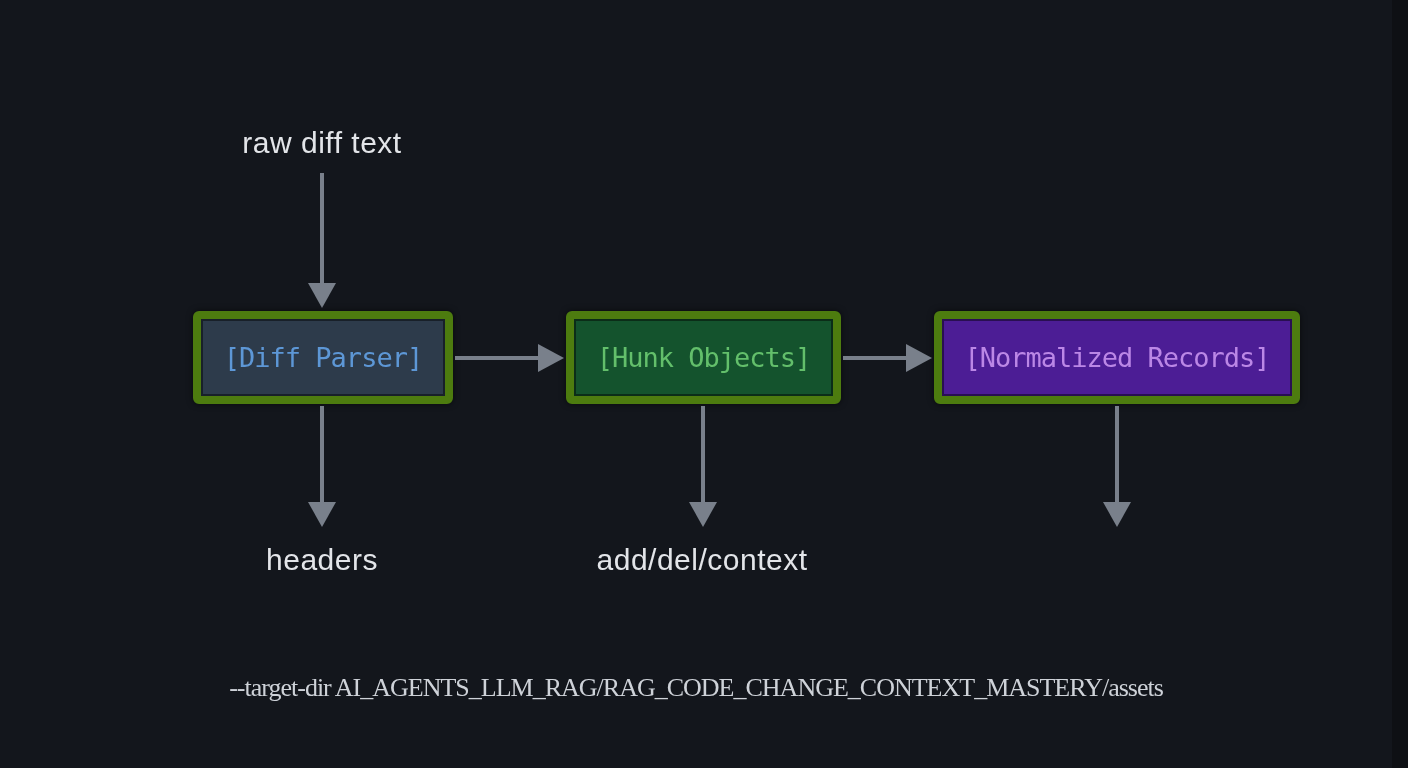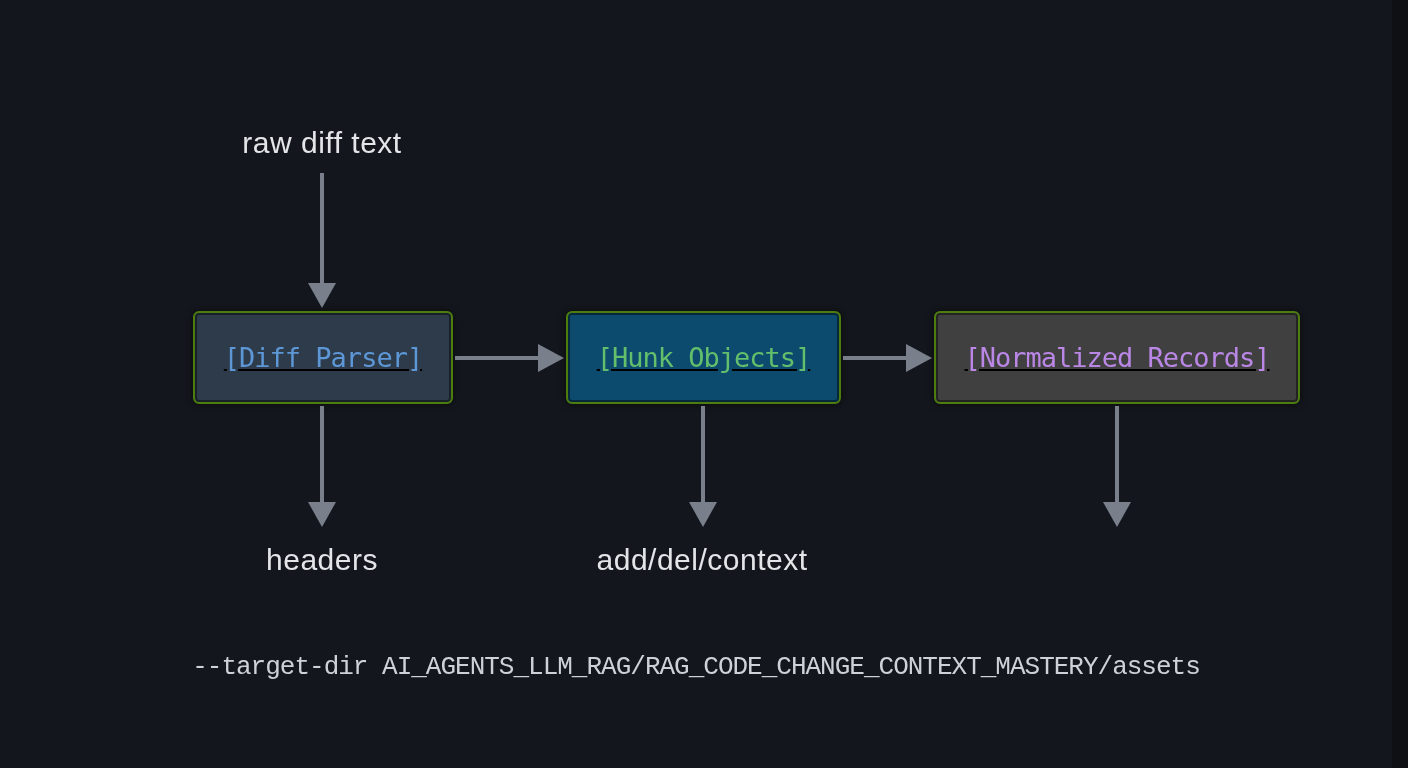--- a/index.html
+++ b/index.html
@@ -48,49 +48,48 @@
     border-top: 14px solid transparent;
     border-bottom: 14px solid transparent;
     border-left: 26px solid #79808b;
   }
   
   .node {
     position: absolute;
     top: 311px;
     height: 93px;
     box-sizing: border-box;
-    border: 2px solid #4d7c0f;
+    border: 8px solid #4d7c0f;
     border-radius: 6px;
     display: flex;
     align-items: center;
     justify-content: center;
     box-shadow: inset 0 0 0 2px rgba(0,0,0,0.45), 0 0 6px rgba(0,0,0,0.6);
-    text-decoration: underline;
   }
   .node-label {
     font-family: "DejaVu Sans Mono", "Liberation Mono", monospace;
     font-size: 27px;
     font-weight: 500;
     white-space: nowrap;
     letter-spacing: -1px;
   }
   .node-diff   { left: 193px; width: 260px; background: #2d3b4b; }
-  .node-hunk   { left: 566px; width: 275px; background: #0c4a6e; }
-  .node-norm   { left: 934px; width: 366px; background: #404040; }
+  .node-hunk   { left: 566px; width: 275px; background: #14532d; }
+  .node-norm   { left: 934px; width: 366px; background: #4c1d95; }
   .node-diff .node-label { color: #5d97d6; }
   .node-hunk .node-label { color: #63bf6b; }
   .node-norm .node-label { color: #bb87e6; }
   .command {
     position: absolute;
-    top: 652px;
+    top: 673px;
     left: 0;
     width: 100%;
     text-align: center;
     color: #ced2d8;
-    font-family: Liberation Mono, monospace;
+    font-family: Liberation Serif, serif;
     font-size: 26px;
     font-weight: 500;
     letter-spacing: -1px;
     white-space: nowrap;
   }
 </style>
 </head>
 <body>
 
 <div class="canvas">

